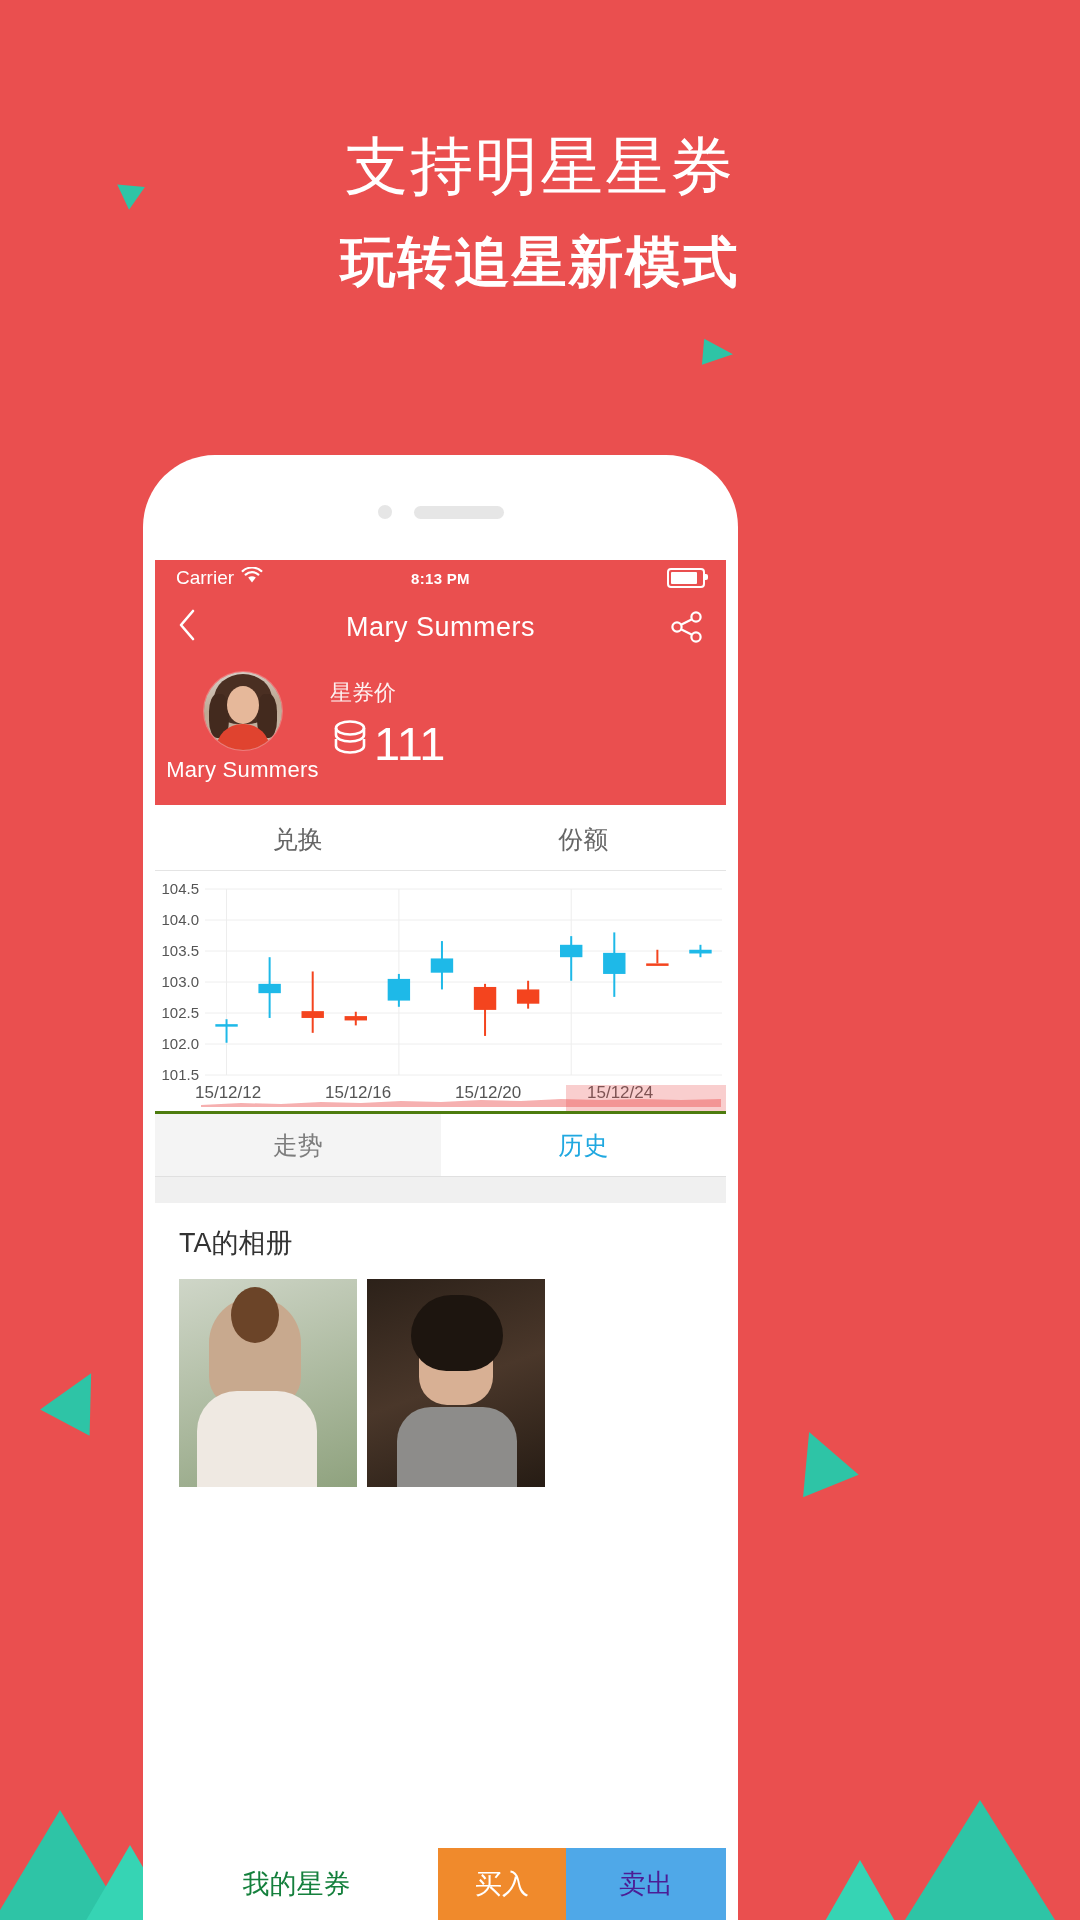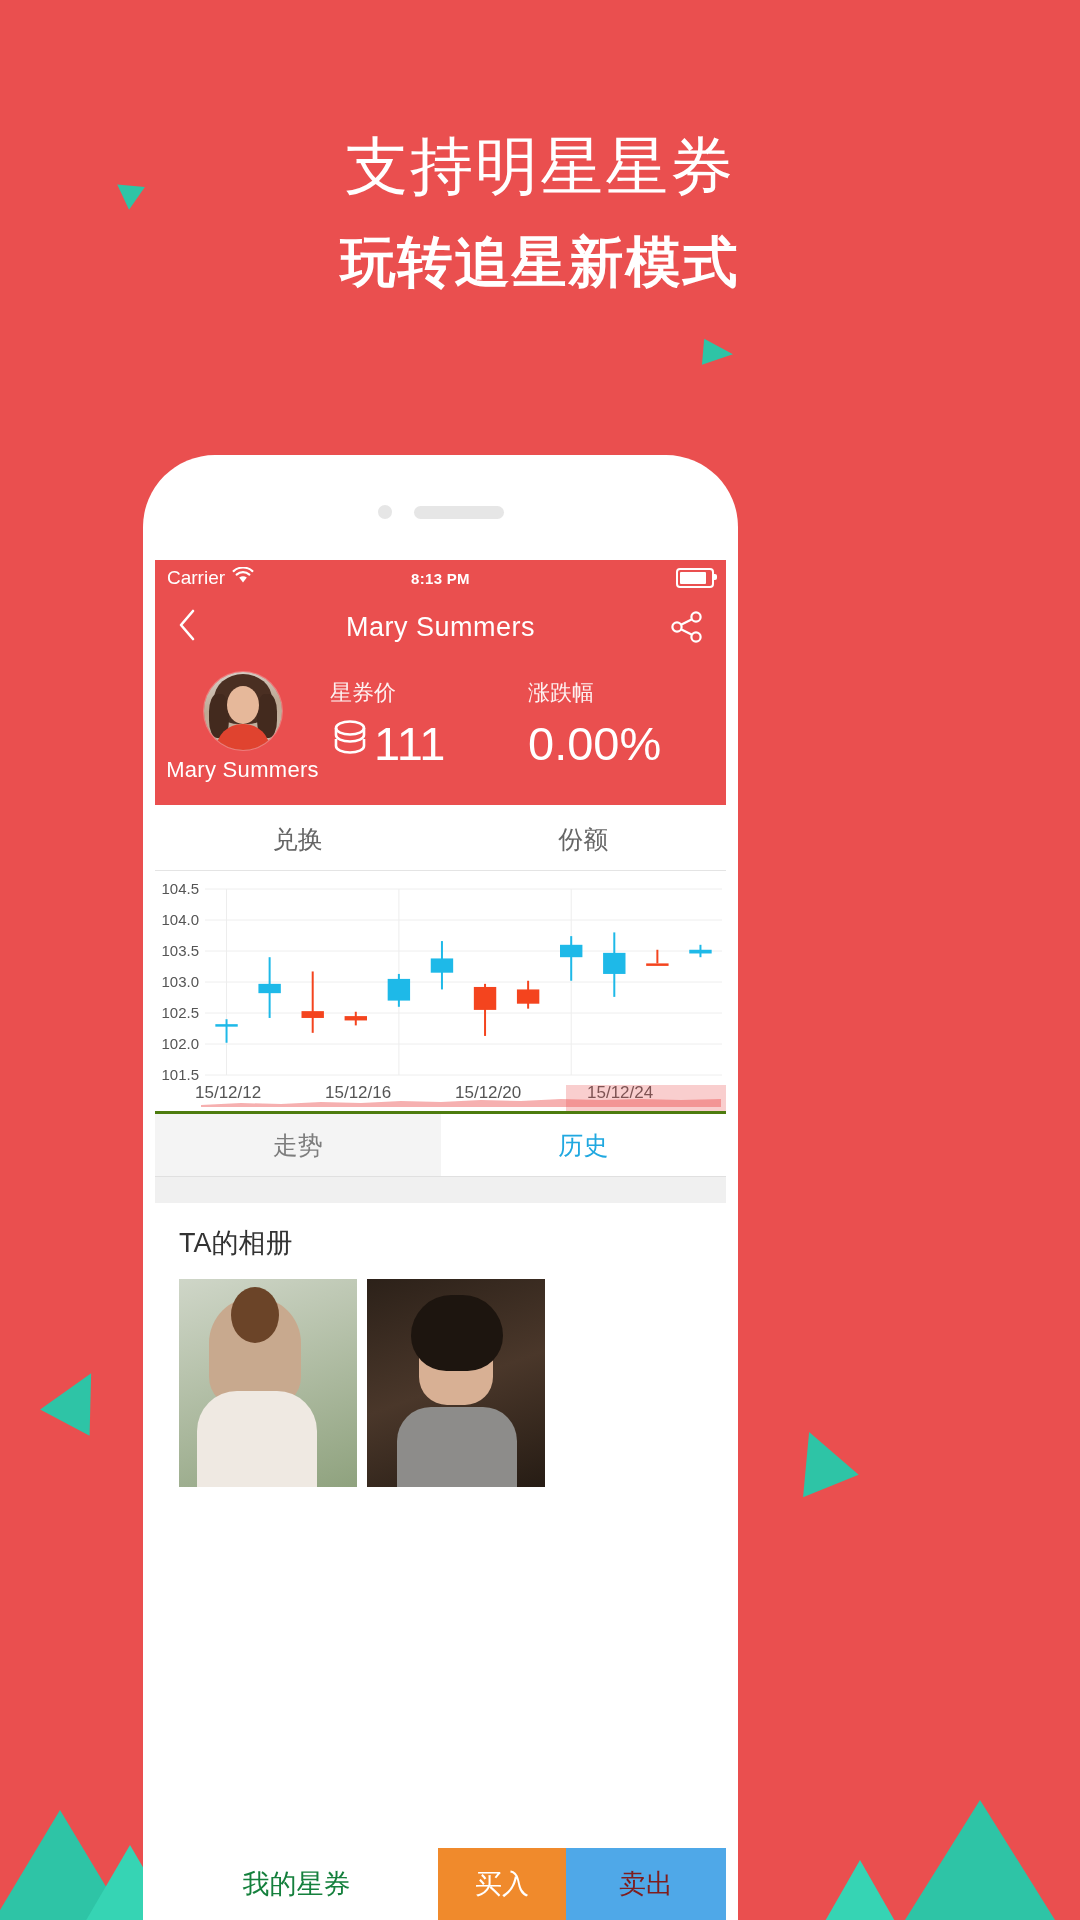--- a/index.html
+++ b/index.html
@@ -32,21 +32,21 @@
   .grille{width:90px;height:13px;border-radius:7px;background:#e6e6e6;}
 
   .screen{
     position:absolute;left:12px;top:105px;width:571px;height:1360px;
     overflow:hidden;background:#fff;
   }
 
   
   .statusbar{
     height:36px;background:#ea4f4f;color:#fff;display:flex;align-items:center;
-    padding:0 12px;font-size:19px;position:relative;
+    padding:0 21px;font-size:19px;position:relative;
   }
   .sb-left{display:flex;align-items:center;gap:7px;}
   .sb-time{position:absolute;left:0;right:0;text-align:center;font-weight:bold;font-size:15px;letter-spacing:.3px;}
   .sb-right{margin-left:auto;display:flex;align-items:center;z-index:2;}
   .batt{width:34px;height:16px;border:2px solid #fff;border-radius:4px;position:relative;}
   .batt::after{content:"";position:absolute;right:-5px;top:4px;width:3px;height:6px;background:#fff;border-radius:0 2px 2px 0;}
   .batt i{display:block;position:absolute;left:2px;top:2px;bottom:2px;width:26px;background:#fff;border-radius:1px;}
   .wifi{display:inline-block;}
 
   
@@ -114,21 +114,21 @@
   .photo1 i{position:absolute;left:52px;top:8px;width:48px;height:56px;border-radius:50%;background:#6b4428;z-index:2;}
   .photo2{background:linear-gradient(160deg,#2c2119 0%,#4a372a 50%,#261c14 100%);}
   .photo2::before{content:"";position:absolute;left:52px;top:34px;width:74px;height:92px;border-radius:37px 37px 28px 28px;background:#d8b094;}
   .photo2::after{content:"";position:absolute;left:30px;bottom:0;width:120px;height:80px;border-radius:34px 34px 0 0;background:#8d8c8a;}
   .photo2 i{position:absolute;left:44px;top:16px;width:92px;height:76px;border-radius:46px 46px 40px 40px;background:#1d150f;z-index:2;}
 
   
   .bottombar{position:absolute;left:0;right:0;bottom:0;height:72px;display:flex;}
   .bb-my{flex:1;background:#fff;color:#15803d;display:flex;align-items:center;justify-content:center;font-size:27px;}
   .bb-buy{width:128px;background:#f08a2c;color:#fff;display:flex;align-items:center;justify-content:center;font-size:27px;}
-  .bb-sell{width:160px;background:#4fa8e8;color:#7f1d1d;display:flex;align-items:center;justify-content:center;font-size:27px;}
+  .bb-sell{width:160px;background:#4fa8e8;color:#4c1d95;display:flex;align-items:center;justify-content:center;font-size:27px;}
 </style>
 </head>
 <body>
 
 <div class="tri" style="left:120px;top:180px;border-left:14px solid transparent;border-right:14px solid transparent;border-top:24px solid #2ec4a6;transform:rotate(-115deg);"></div>
 <div class="tri" style="left:705px;top:338px;border-left:13px solid transparent;border-right:13px solid transparent;border-bottom:30px solid #2ec4a6;transform:rotate(95deg);"></div>
 <div class="tri" style="left:50px;top:1370px;border-left:28px solid transparent;border-right:28px solid transparent;border-bottom:56px solid #2ec4a6;transform:rotate(28deg);"></div>
 <div class="tri" style="left:790px;top:1430px;border-left:30px solid transparent;border-right:30px solid transparent;border-bottom:58px solid #2ec4a6;transform:rotate(-22deg);"></div>
 <div class="tri" style="left:-30px;top:1810px;border-left:90px solid transparent;border-right:90px solid transparent;border-bottom:150px solid #2ec4a6;"></div>
 <div class="tri" style="left:60px;top:1845px;border-left:70px solid transparent;border-right:70px solid transparent;border-bottom:120px solid #36d4b4;"></div>
@@ -205,24 +205,20 @@
             <svg width="40" height="42" viewBox="0 0 40 42">
               <ellipse cx="20" cy="10" rx="14" ry="6.5" stroke="#fff" stroke-width="2.6" fill="none"></ellipse>
               <path d="M6 10 v7 a14 6.5 0 0 0 28 0 v-7" stroke="#fff" stroke-width="2.6" fill="none"></path>
               <path d="M6 21 v7 a14 6.5 0 0 0 28 0 v-7" stroke="#fff" stroke-width="2.6" fill="none"></path>
             </svg>
           </span>
           <span>111</span>
         </div>
       </div>
 
-      <div class="pf-col">
-        <div class="pf-label">涨跌幅</div>
-        <div class="pf-value">0.00%</div>
-      </div>
     </div>
 
     <div class="tabs">
       <div class="tab">兑换</div>
       <div class="tab">份额</div>
     </div>
 
     <div class="chartwrap">
       <svg class="chart-svg" viewBox="0 0 571 200">
         <g id="chart-grid">

